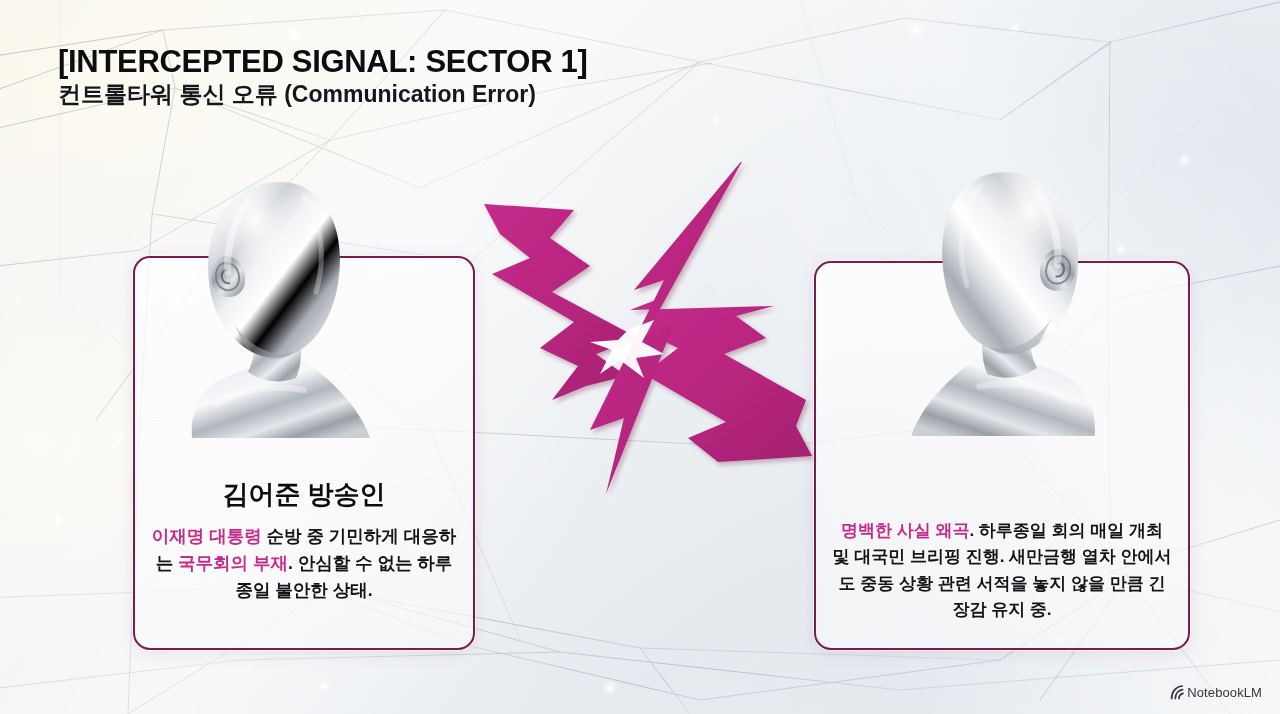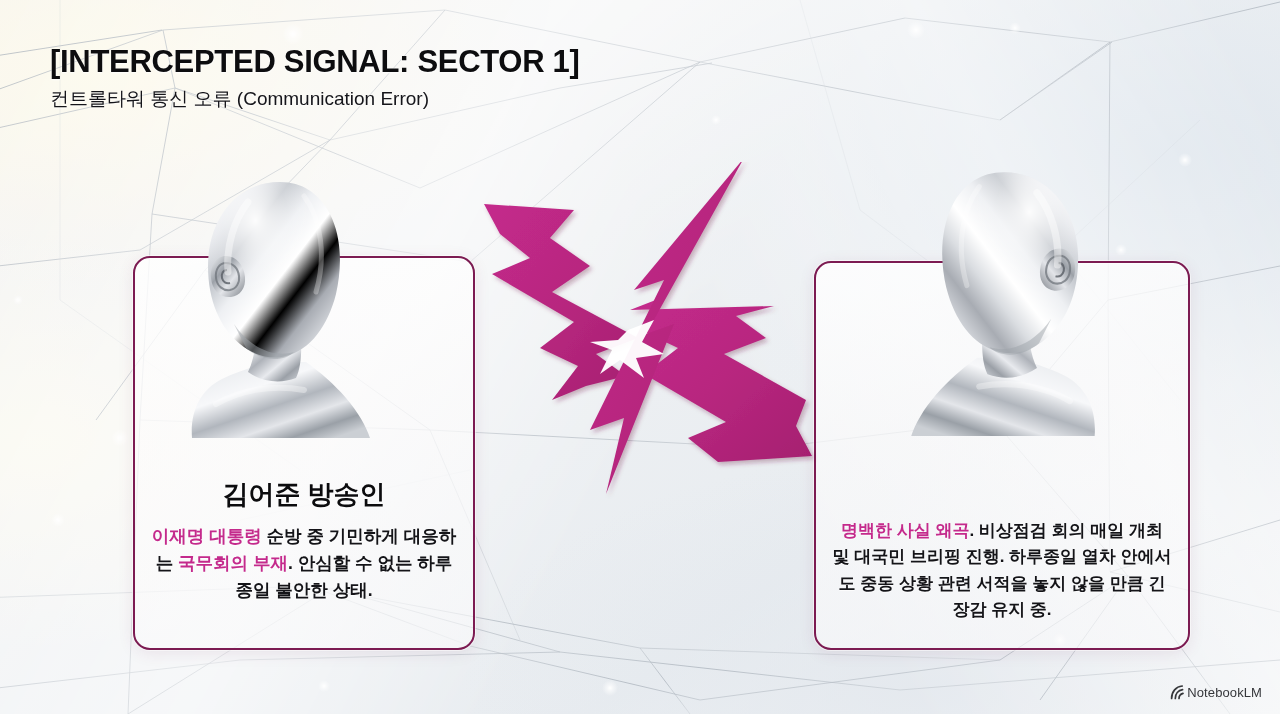--- a/index.html
+++ b/index.html
@@ -34,37 +34,36 @@
     background:
       linear-gradient(118deg, rgba(255,255,255,0.0) 0%, rgba(255,255,255,0.55) 34%, rgba(255,255,255,0.0) 52%),
       linear-gradient(62deg, rgba(255,255,255,0.0) 55%, rgba(255,255,255,0.38) 78%, rgba(255,255,255,0.0) 96%);
     mix-blend-mode: screen;
     pointer-events: none;
   }
 
   
   .header {
     position: absolute;
-    left: 50px;
+    left: 58px;
     top: 44px;
     z-index: 6;
   }
   .title-main {
     font-size: 31px;
     font-weight: bold;
     letter-spacing: -0.3px;
     color: #0d0d0f;
     line-height: 1.18;
     white-space: nowrap;
     text-shadow: 0 1px 2px rgba(255,255,255,0.9), 0 0 1px rgba(255,255,255,0.8);
   }
   .title-sub {
-    margin-top: 7px;
-    font-size: 19px;
-    font-weight: 400;
+    font-size: 23px;
+    font-weight: 700;
     color: #15151a;
     line-height: 1.2;
     white-space: nowrap;
     text-shadow: 0 1px 2px rgba(255,255,255,0.9);
   }
 
   
   .card {
     position: absolute;
     border: 2.4px solid #7c1b52;
@@ -232,21 +231,21 @@
       <div class="card-heading">
         <span class="strong">김어준</span>
         <span class="light">방송인</span>
       </div>
       <div class="card-desc"><span class="hl">이재명 대통령</span><span> 순방 중 기민하게 대응하는 </span><span class="hl">국무회의 부재</span><span>. 안심할 수 없는 하루종일 불안한 상태.</span></div>
     </div>
   </div>
 
   <div class="card" id="card-right">
     <div class="card-body">
-      <div class="card-desc"><span class="hl">명백한 사실 왜곡</span><span>. 비상점검 회의 매일 개최 및 대국민 브리핑 진행. 하루종일 열차 안에서도 중동 상황 관련 서적을 놓지 않을 만큼 긴장감 유지 중.</span></div>
+      <div class="card-desc"><span class="hl">명백한 사실 왜곡</span><span>. 하루종일 회의 매일 개최 및 대국민 브리핑 진행. 새만금행 열차 안에서도 중동 상황 관련 서적을 놓지 않을 만큼 긴장감 유지 중.</span></div>
     </div>
   </div>
 
   <svg class="bust" id="bust-left" viewBox="0 0 206 262" aria-hidden="true">
     <defs>
       <linearGradient id="chromeHeadL" x1="0.08" y1="0.06" x2="0.95" y2="0.95">
         <stop offset="0%" stop-color="#fdfdfe"></stop>
         <stop offset="13%" stop-color="#e6e8ec"></stop>
         <stop offset="27%" stop-color="#c3c7cd"></stop>
         <stop offset="40%" stop-color="#eef0f3"></stop>

